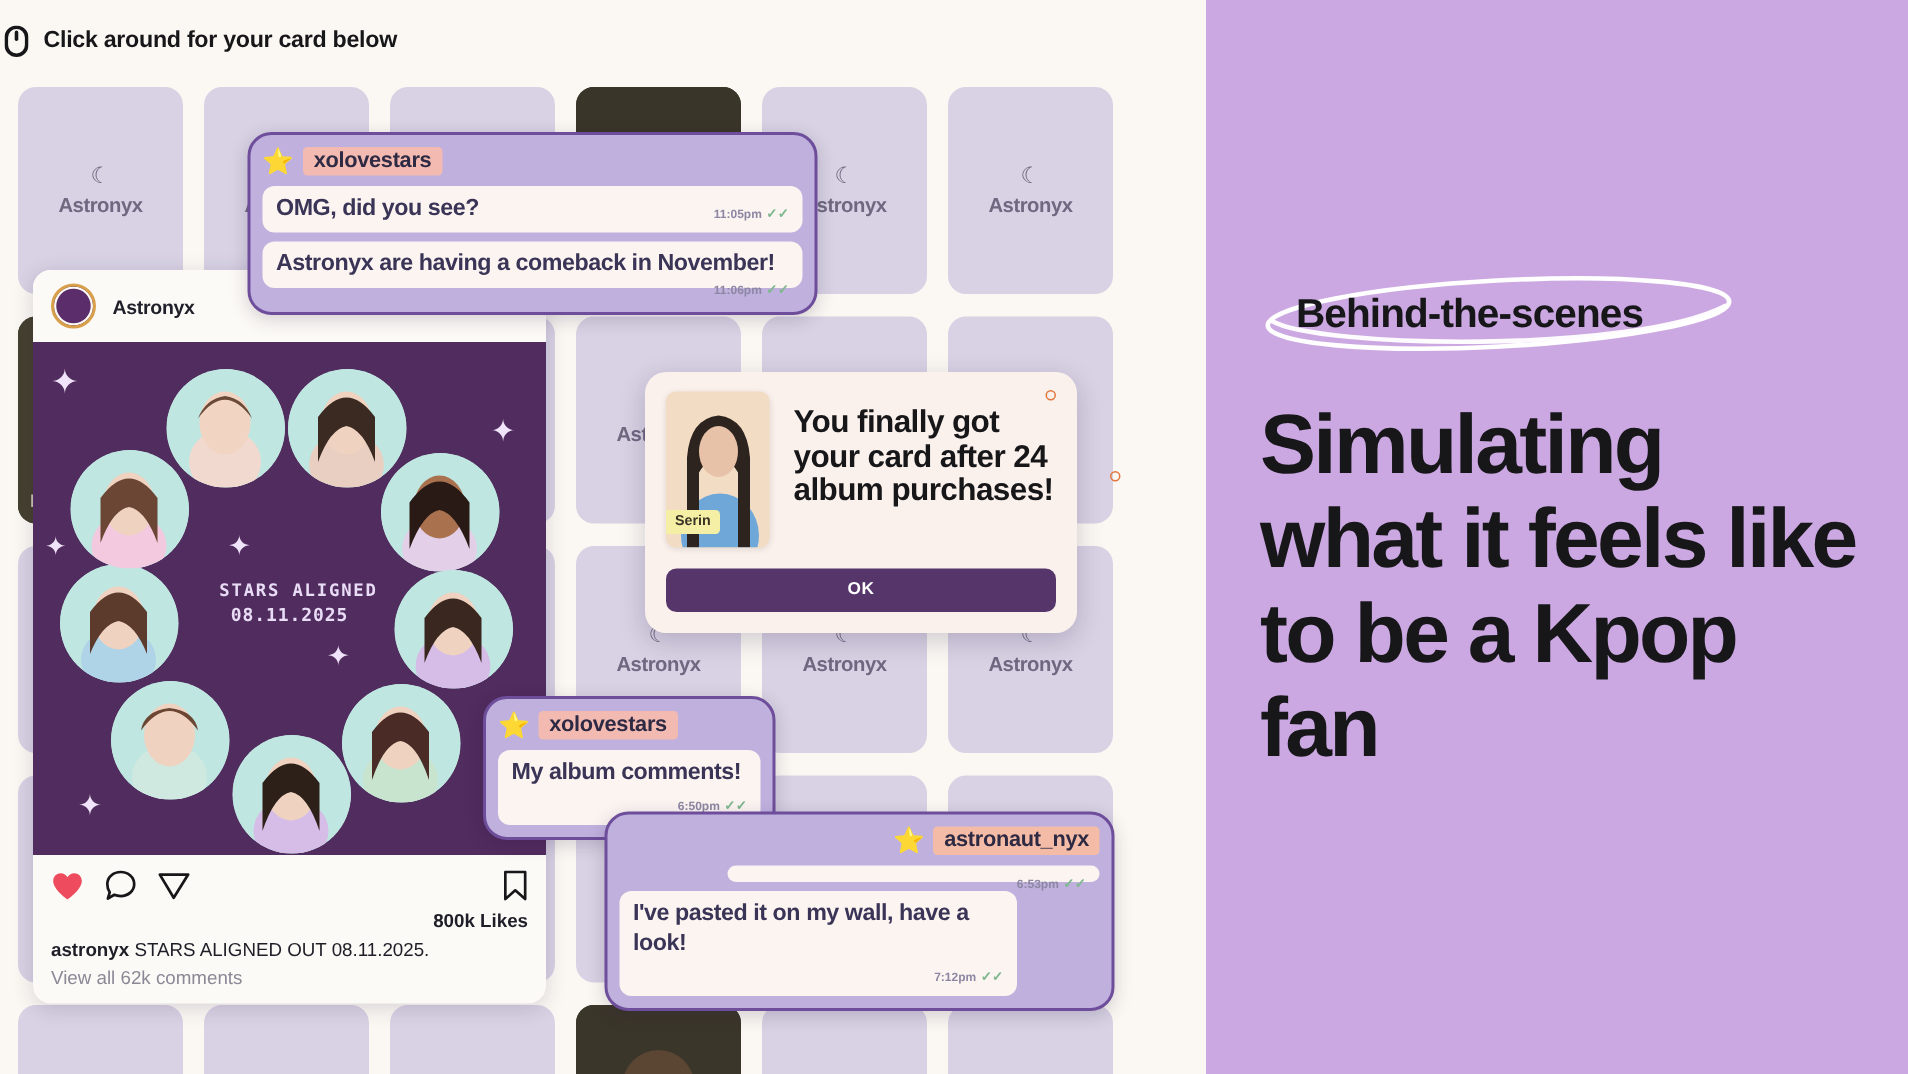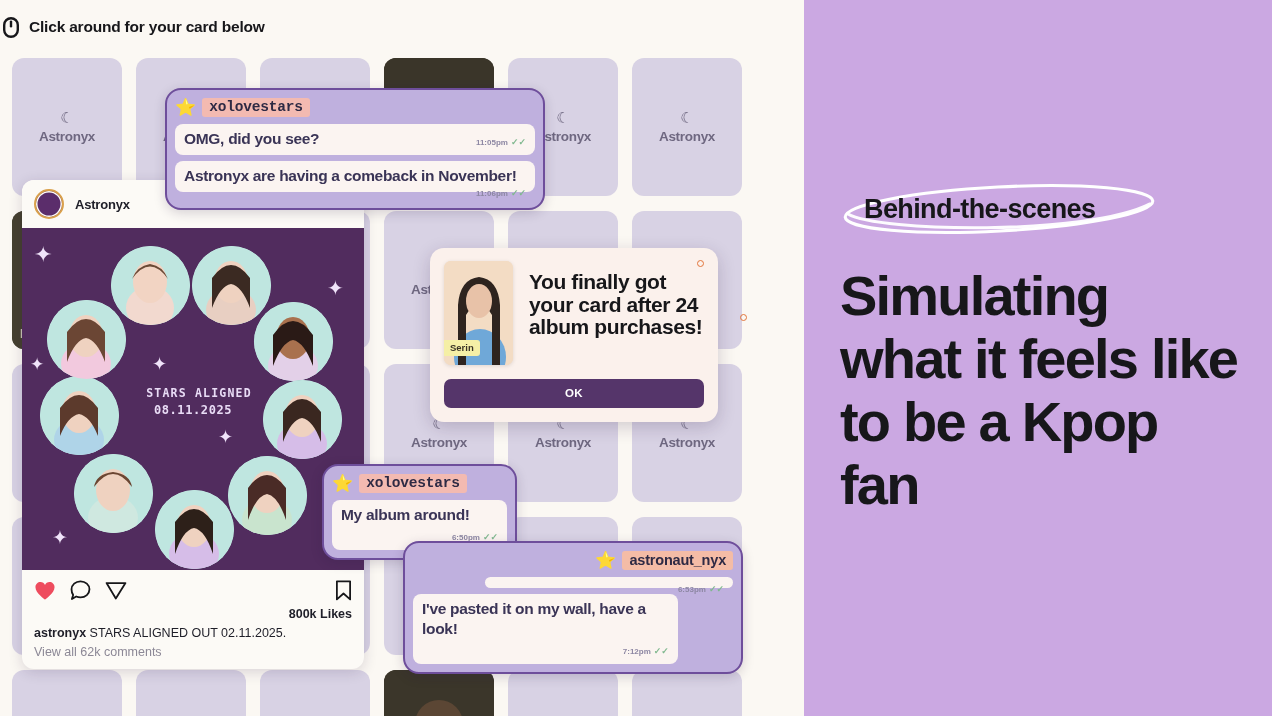--- a/index.html
+++ b/index.html
@@ -158,21 +158,21 @@
     z-index: 30;
   }
   .chat-head { display: flex; align-items: center; gap: 6px; margin-bottom: 7px; }
   .chat-head.right { justify-content: flex-end; }
   .chat-star { font-size: 17px; line-height: 1; }
   .chat-user {
     font-size: 14.5px; font-weight: 700; color: #2E2A44;
     background: #F4BCA6; padding: 1px 7px 2px; border-radius: 3px;
     letter-spacing: -0.2px;
   }
-  .chat-user.pink { background: #F3BAB1; font-family: Liberation Mono, monospace; }
+  .chat-user.pink { background: #F3BAB1; }
   .msg {
     background: #FBF4F1;
     border-radius: 8px;
     padding: 5px 9px 6px;
     margin-bottom: 6px;
     display: flex; align-items: flex-end; gap: 7px;
     flex-wrap: wrap;
   }
   .msg:last-child { margin-bottom: 0; }
   .msg .txt {
@@ -516,21 +516,21 @@
       </svg>
       <span class="spacer"></span>
       <svg width="17" height="21" viewBox="0 0 18 22">
         <path d="M2 1.3 L16 1.3 L16 20.4 L9 14.2 L2 20.4 Z" fill="none" stroke="#17171A" stroke-width="1.9" stroke-linejoin="round"></path>
       </svg>
     </div>
 
     <div class="ig-likes">800k Likes</div>
     <div class="ig-caption">
       <b>astronyx</b>
-      <span>STARS ALIGNED OUT 02.11.2025.</span>
+      <span>STARS ALIGNED OUT 08.11.2025.</span>
     </div>
     <div class="ig-comments">View all 62k comments</div>
   </div>
 
   <div class="chat" style="left:165px; top:88px; width:380px;">
     <div class="chat-head">
       <span class="chat-star">⭐</span>
       <span class="chat-user pink">xolovestars</span>
     </div>
     <div class="msg">
@@ -548,21 +548,21 @@
       </span>
     </div>
   </div>
 
   <div class="chat" style="left:322px; top:464px; width:195px;">
     <div class="chat-head">
       <span class="chat-star">⭐</span>
       <span class="chat-user pink">xolovestars</span>
     </div>
     <div class="msg">
-      <span class="txt">My album around!</span>
+      <span class="txt">My album comments!</span>
       <span class="meta">
         <span>6:50pm</span>
         <span class="ticks">✓✓</span>
       </span>
     </div>
   </div>
 
   <div class="chat" style="left:403px; top:541px; width:340px;">
     <div class="chat-head right">
       <span class="chat-star">⭐</span>

